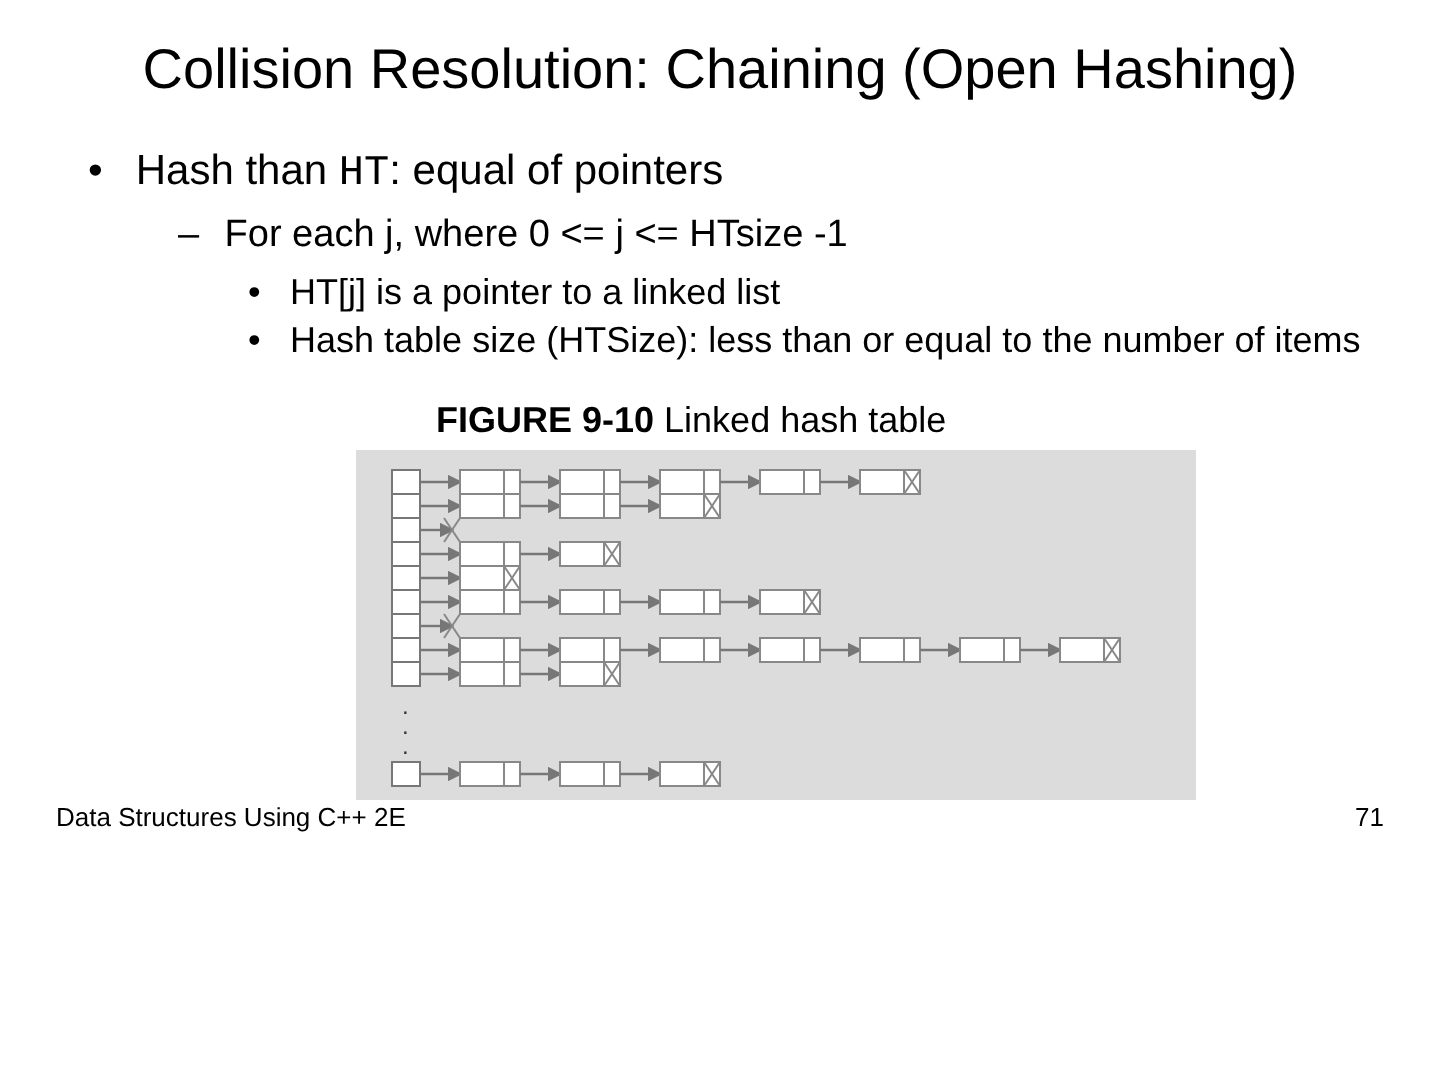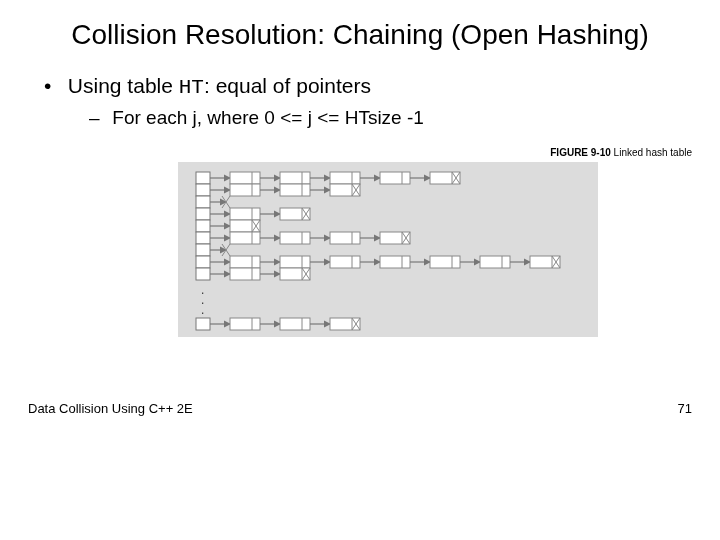--- a/index.html
+++ b/index.html
@@ -7,21 +7,21 @@
   .slide { width: 720px; height: 434px; position: relative; padding: 18px 28px 0 28px; }
   .title { font-size: 28px; font-weight: 400; text-align: center; line-height: 1.2; margin-bottom: 22px; }
   .b1 { font-size: 21px; margin-left: 16px; margin-bottom: 8px; }
   .b1 .dot { display:inline-block; width: 18px; }
   .b2 { font-size: 19px; margin-left: 61px; margin-bottom: 6px; }
   .b2 .dash { display:inline-block; width: 18px; }
   .b3 { font-size: 18px; margin-left: 96px; margin-bottom: 2px; line-height: 1.25; }
   .b3 .dot { display:inline-block; width: 16px; }
   .ital { }
   .mono { font-family: "Courier New", monospace; }
-  .caption { font-size: 10px; font-weight: 700; text-align: right; margin-left: 190px; margin-top: 18px; }
+  .caption { font-size: 18px; font-weight: 700; text-align: left; margin-left: 190px; margin-top: 18px; }
   .caption .bold { font-weight: 700; }
   .caption .norm { font-weight: 400; }
   .figwrap { margin: 4px 0 0 150px; }
   .fig { background: #dcdcdc; width: 420px; height: 175px; position: relative; overflow: hidden; }
   .footer { position: absolute; left: 28px; right: 28px; bottom: 18px; font-size: 13px; display: flex; justify-content: space-between; }
   svg { display: block; }
   .node { fill: #fff; stroke: #888; stroke-width: 1; }
   .nodeDiv { fill: none; stroke: #888; stroke-width: 1; }
   .slot { fill: #fff; stroke: #777; stroke-width: 1; }
   .xmark { stroke: #888; stroke-width: 1; }
@@ -30,29 +30,37 @@
 </style>
 </head>
 <body>
 
 <div class="slide">
 
   <div class="title">Collision Resolution: Chaining (Open Hashing)</div>
 
   <div class="b1">
     <span class="dot">•</span>
-    <span>Using table </span><span class="ital mono">HT</span><span>: equal of pointers</span>
+    <span>Hash than </span><span class="ital mono">HT</span><span>: equal of pointers</span>
   </div>
 
   <div class="b2">
     <span class="dash">–</span>
     <span>For each </span><span class="ital">j</span><span>, where 0 &lt;= </span><span class="ital">j</span><span> &lt;= </span><span class="ital">HTsize</span><span> -1</span>
   </div>
 
-
+  <div class="b3">
+    <span class="dot">•</span>
+    <span class="ital">HT</span><span class="ital">[j]</span><span> is a pointer to a linked list</span>
+  </div>
+
+  <div class="b3">
+    <span class="dot">•</span>
+    <span>Hash table size (</span><span class="ital">HTSize</span><span>): less than or equal to the number of items</span>
+  </div>
 
   <div class="caption">
     <span class="bold">FIGURE 9-10</span><span class="norm"> Linked hash table</span>
   </div>
 
   <div class="figwrap">
     <div class="fig">
       <svg width="420" height="175">
         <defs>
           <marker id="ah" markerWidth="6" markerHeight="6" refX="5" refY="3" orient="auto">
@@ -206,17 +214,17 @@
           <rect class="node" x="152" y="156" width="30" height="12"></rect>
             <line class="nodeDiv" x1="174" y1="156" x2="174" y2="168"></line>
           <line class="xmark" x1="174" y1="156" x2="182" y2="168"></line>
             <line class="xmark" x1="174" y1="168" x2="182" y2="156"></line>
         </g>
       </svg>
     </div>
   </div>
 
   <div class="footer">
-    <span>Data Collision Using C++ 2E</span>
+    <span>Data Structures Using C++ 2E</span>
     <span>71</span>
   </div>
 
 </div>
 
 </body></html>

